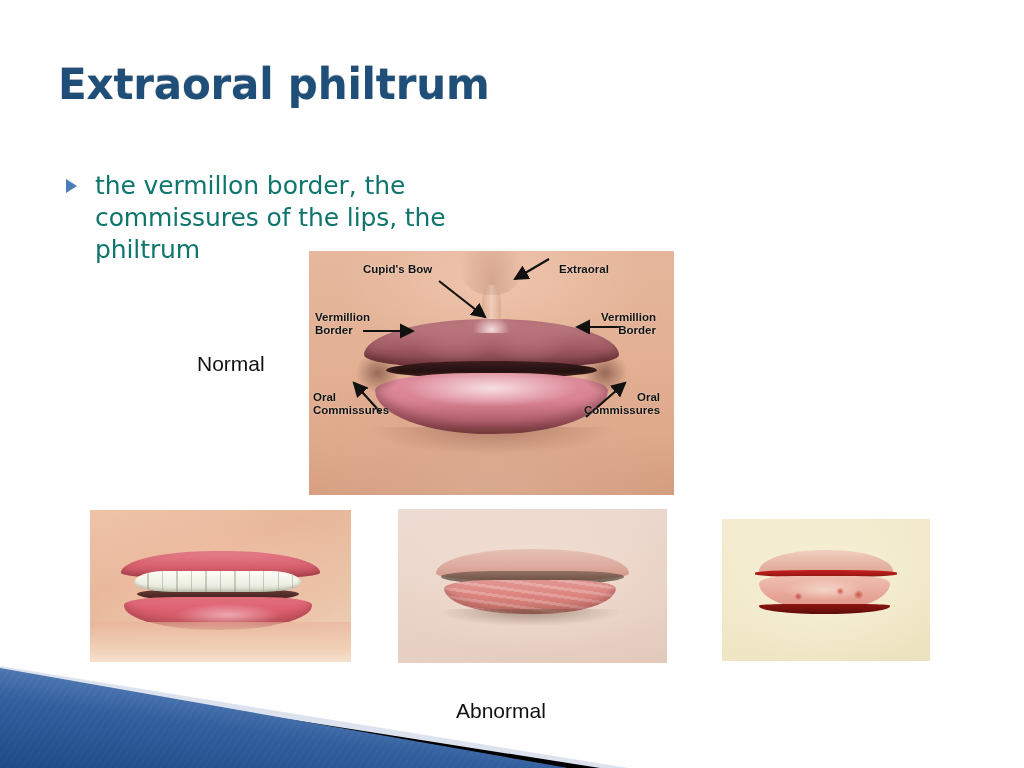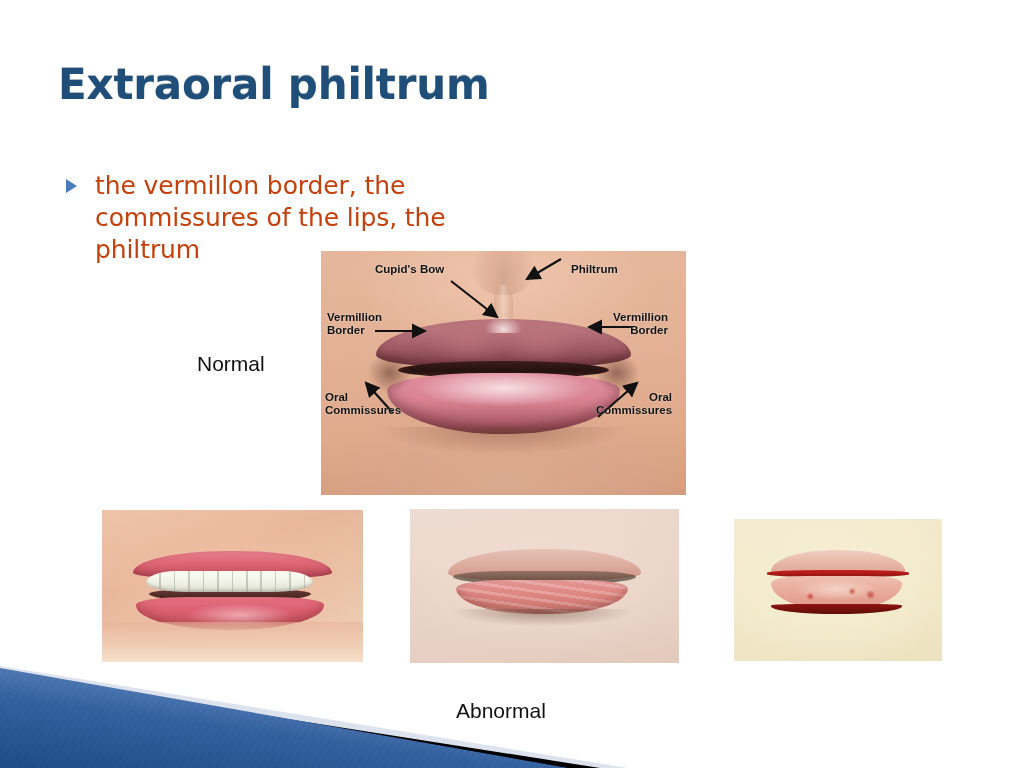--- a/index.html
+++ b/index.html
@@ -50,41 +50,40 @@
     border-top: 7px solid transparent;
     border-bottom: 7px solid transparent;
     border-left: 11px solid #4a7ebb;
     margin-top: 9px;
     margin-right: 18px;
   }
   #bullet-text {
     font-family: "DejaVu Sans", sans-serif;
     font-size: 25px;
     line-height: 1.28;
-    color: #c2410c;
+    color: #0f766e;
     letter-spacing: -0.1px;
   }
 
   
   .caption {
     position: absolute;
     font-family: "Liberation Sans", sans-serif;
     font-size: 21px;
     color: #111111;
     white-space: nowrap;
   }
   #caption-normal   { left: 197px; top: 352px; text-align: right; }
   #caption-abnormal { left: 456px; top: 699px; text-align: center; }
 
   
   .photo {
     position: absolute;
     overflow: hidden;
     background: #e8d5c8;
-    margin-left: 12px;
   }
   .photo .skin {
     position: absolute;
     inset: 0;
   }
 
   
   #photo-diagram { left: 309px; top: 251px; width: 365px; height: 244px; }
   #photo-diagram .skin {
     background:
@@ -334,21 +333,21 @@
 
         <line x1="310" y1="76" x2="268" y2="76" stroke="#111111" stroke-width="2.2" marker-end="url(#ah)"></line>
 
         <line x1="72" y1="162" x2="45" y2="132" stroke="#111111" stroke-width="2.2" marker-end="url(#ah)"></line>
 
         <line x1="277" y1="166" x2="316" y2="132" stroke="#111111" stroke-width="2.2" marker-end="url(#ah)"></line>
       </svg>
     </div>
 
     <div id="anno-cupid" class="anno">Cupid's Bow</div>
-    <div id="anno-philtrum" class="anno">Philtrum</div>
+    <div id="anno-philtrum" class="anno">Extraoral</div>
     <div id="anno-verm-left" class="anno">Vermillion
 Border</div>
     <div id="anno-verm-right" class="anno">Vermillion
 Border</div>
     <div id="anno-oral-left" class="anno">Oral
 Commissures</div>
     <div id="anno-oral-right" class="anno">Oral
 Commissures</div>
   </div>
 

